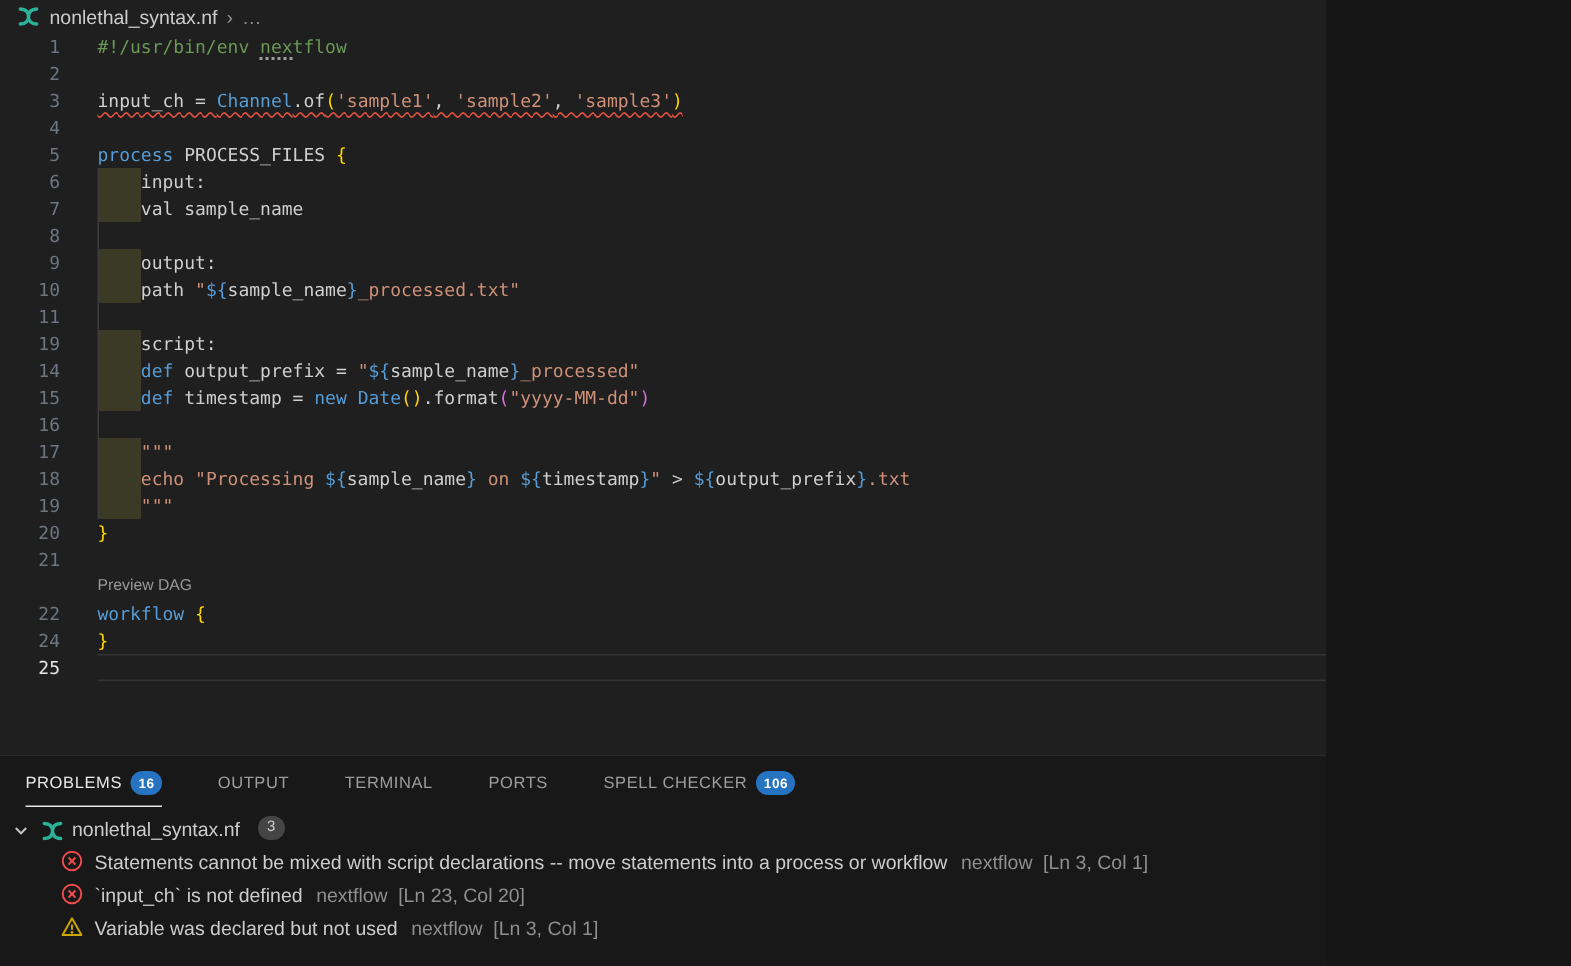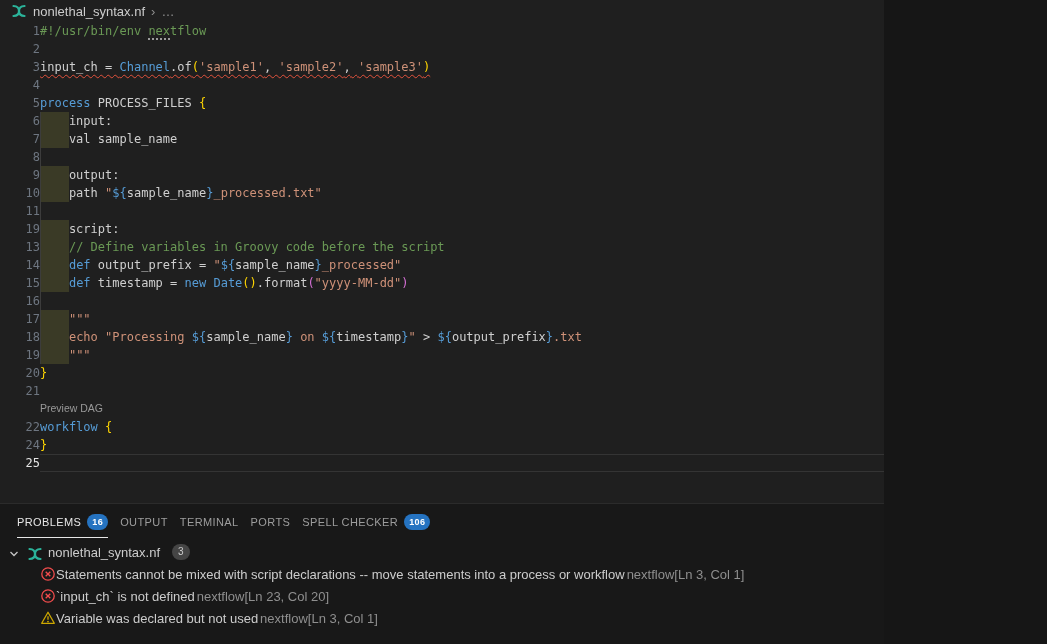--- a/index.html
+++ b/index.html
@@ -8,21 +8,21 @@
 
   
   .breadcrumb{position:absolute;top:0;left:0;height:22px;display:flex;align-items:center;
               padding-left:11px;gap:6px;font-size:13px;color:#cccccc;}
   .breadcrumb .sep,.breadcrumb .more{color:#8f8f8f;font-size:13px;}
 
   
   .editor{position:absolute;top:22px;left:0;width:905px;}
   .row{display:flex;height:18px;line-height:18px;font-family:"DejaVu Sans Mono",monospace;font-size:12px;}
   .ln{flex:none;width:40px;text-align:right;color:#6e7681;user-select:none;}
-  .codecell{flex:1;position:relative;white-space:pre;color:#cfcfcf;}
+  .codecell{flex:1;position:relative;margin-left:25px;white-space:pre;color:#cfcfcf;}
   .row.current .codecell{border-top:1px solid #343434;border-bottom:1px solid #343434;box-sizing:border-box;}
   .row.current .ln{color:#e5e5e5;}
   .guide{position:absolute;left:0;top:0;bottom:0;width:1px;background:#3c3c3c;}
   .iblock{position:absolute;left:1px;top:0;bottom:0;width:28px;background:#3a3a26;}
   .codecell.lens{font-family:"Liberation Sans",sans-serif;font-size:10.5px;color:#999999;line-height:17px;}
 
   .tok-p{color:#cfcfcf}.tok-c{color:#6a9955}.tok-k{color:#569cd6}.tok-s{color:#ce9178}
   .tok-g{color:#ffd602}.tok-m{color:#d670d6}.tok-i{color:#569cd6}
   .tok-dots{text-decoration:underline dotted #9d9d9d 1.5px;text-underline-offset:3px;}
   .sq,.tok-sq{text-decoration:underline wavy #e2523d 1px;text-underline-offset:3px;text-decoration-skip-ink:none;}
@@ -36,31 +36,31 @@
   .mm-p{background:#9d9d9d}.mm-c{background:#5d8a4a}.mm-k{background:#5b8fbf}
   .mm-s{background:#a8714f}.mm-g{background:#b99a37}.mm-m{background:#a565a5}.mm-i{background:#5b8fbf}
   .mm-x{background:#c34a22}
   .scrollbar{position:absolute;left:1022px;top:0;width:14px;height:503px;
              border-left:1px solid #2f2f2f;border-right:1px solid #3c3c3c;}
   .sb-mark{position:absolute;right:1px;width:7px;}
   .sb-cursor{position:absolute;left:1px;right:1px;height:3px;background:#8a8a8a;}
 
   
   .panel{position:absolute;top:503px;left:0;right:0;height:141px;background:#181818;border-top:1px solid #2b2b2b;box-sizing:border-box;}
-  .panel-tabs{display:flex;align-items:center;height:34px;padding-left:17px;gap:12px;}
+  .panel-tabs{display:flex;align-items:center;height:34px;padding-left:17px;gap:37px;}
   .ptab{display:flex;align-items:center;gap:6px;font-size:11px;letter-spacing:.4px;color:#9d9d9d;
         padding:9px 0 7px 0;border-bottom:1px solid transparent;cursor:pointer;}
   .ptab.active{color:#e7e7e7;border-bottom-color:#e7e7e7;}
   .badge{background:#2573c1;color:#ffffff;font-size:9px;line-height:14px;min-width:8px;
          padding:1px 5px;border-radius:10px;text-align:center;font-weight:bold;}
   .tree{padding-top:3px;}
   .tree-file{display:flex;align-items:center;height:22px;padding-left:8px;gap:5px;font-size:13px;color:#cccccc;}
   .count-badge{background:#454545;color:#cccccc;font-size:10px;line-height:16px;padding:0 6px;
                border-radius:9px;margin-left:7px;}
-  .prob{display:flex;align-items:center;height:22px;padding-left:40px;font-size:13px;}
+  .prob{display:flex;align-items:center;height:22px;padding-left:40px;gap:7px;font-size:13px;}
   .prob .msg{color:#cccccc;}
   .prob .src{color:#8f8f8f;margin-left:2px;}
   .prob .pos{color:#8f8f8f;}
   .icon16{width:16px;height:16px;flex:none;display:inline-block;}
 </style>
 </head>
 <body>
 
 <div class="stage">
 
@@ -117,24 +117,20 @@
         <span class="ln">10</span>
         <span class="codecell"><span class="guide"></span><span class="iblock"></span><span class="tok-p">    path </span><span class="tok-s">"</span><span class="tok-i">${</span><span class="tok-p">sample_name</span><span class="tok-i">}</span><span class="tok-s">_processed.txt"</span></span>
       </div>
       <div class="row">
         <span class="ln">11</span>
         <span class="codecell"><span class="guide"></span></span>
       </div>
       <div class="row">
         <span class="ln">19</span>
         <span class="codecell"><span class="guide"></span><span class="iblock"></span><span class="tok-p">    script:</span></span>
-      </div>
-      <div class="row">
-        <span class="ln">13</span>
-        <span class="codecell"><span class="guide"></span><span class="iblock"></span><span class="tok-p">    </span><span class="tok-c">// Define variables in Groovy code before the script</span></span>
       </div>
       <div class="row">
         <span class="ln">14</span>
         <span class="codecell"><span class="guide"></span><span class="iblock"></span><span class="tok-p">    </span><span class="tok-k">def</span><span class="tok-p"> output_prefix = </span><span class="tok-s">"</span><span class="tok-i">${</span><span class="tok-p">sample_name</span><span class="tok-i">}</span><span class="tok-s">_processed"</span></span>
       </div>
       <div class="row">
         <span class="ln">15</span>
         <span class="codecell"><span class="guide"></span><span class="iblock"></span><span class="tok-p">    </span><span class="tok-k">def</span><span class="tok-p"> timestamp = </span><span class="tok-k">new</span><span class="tok-p"> </span><span class="tok-k">Date</span><span class="tok-g">()</span><span class="tok-p">.format</span><span class="tok-m">(</span><span class="tok-s">"yyyy-MM-dd"</span><span class="tok-m">)</span></span>
       </div>
       <div class="row">

